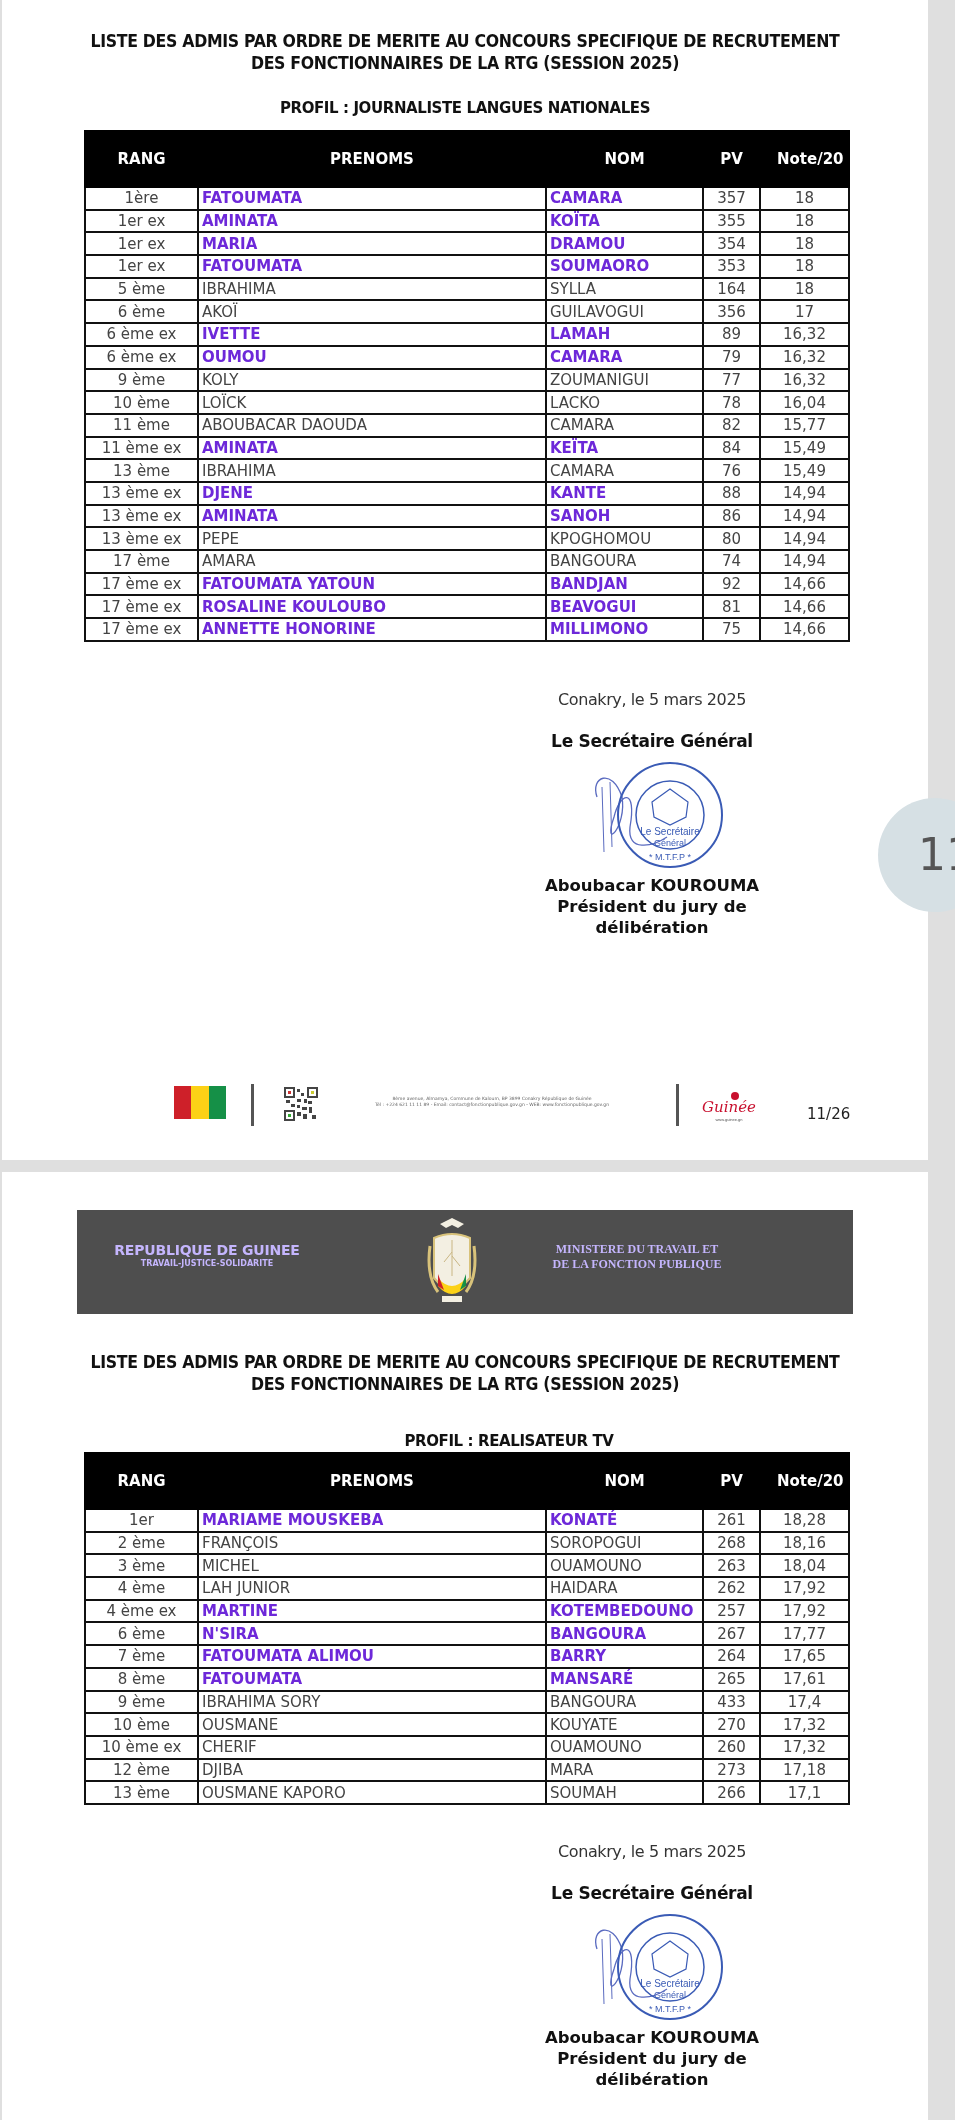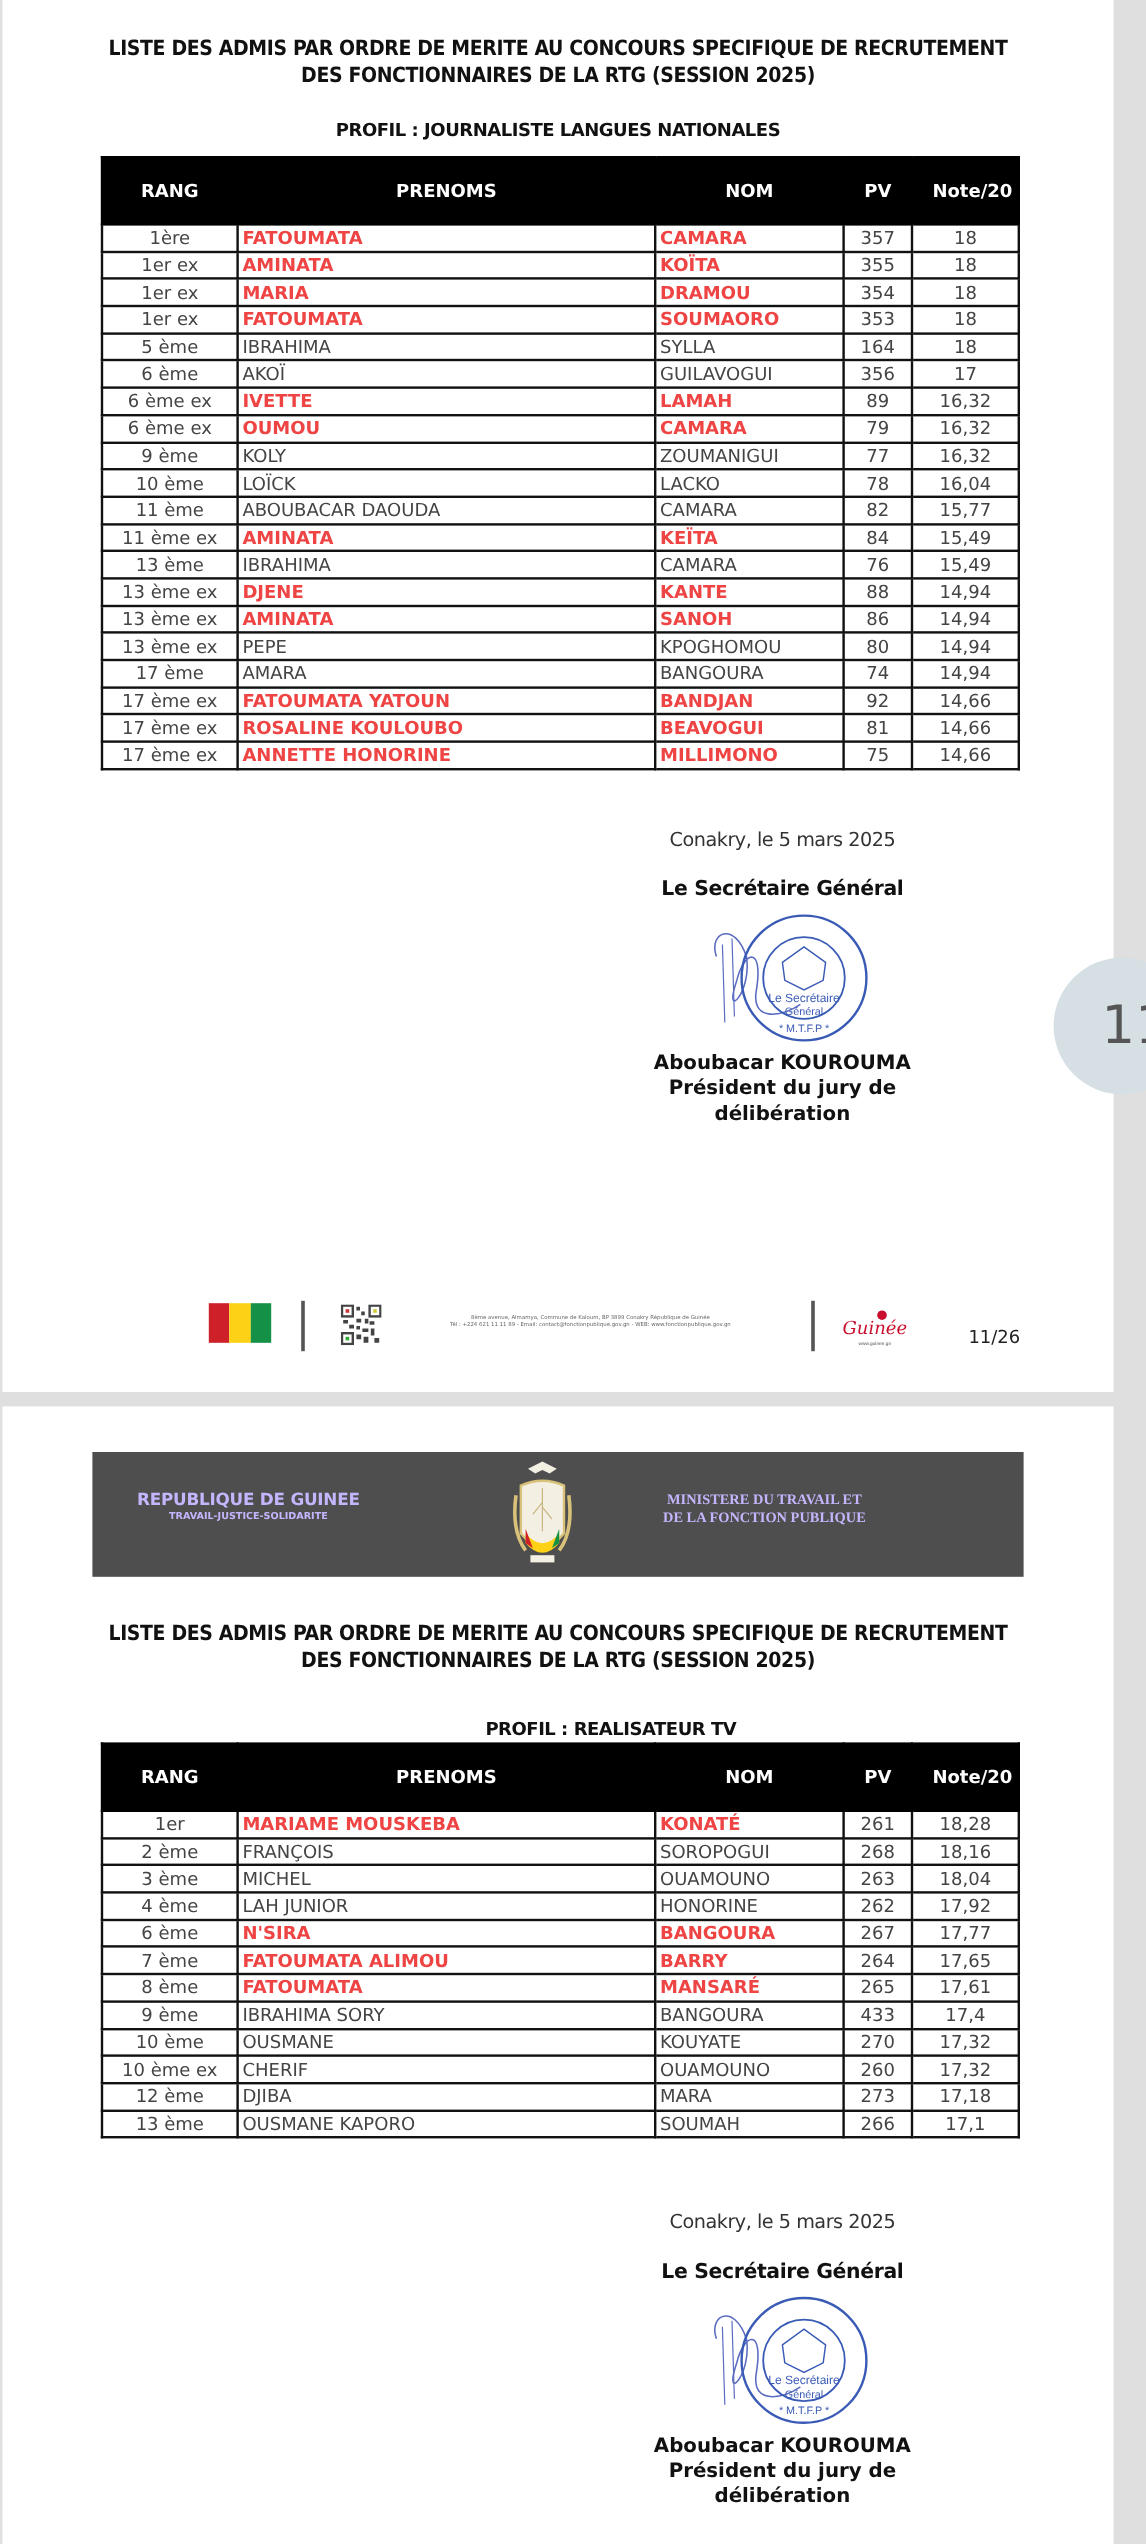--- a/index.html
+++ b/index.html
@@ -35,21 +35,21 @@
   }
   table.res th {
     background:#000; color:#fff; font-weight:bold; height:22px; padding:16px;
     font-size:15px; text-align:center; border:2px solid #000;
   }
   table.res td {
     border:2px solid #111; height:20.7px; padding:0 3px; line-height:20px;
     color:#444; font-weight:normal; white-space:nowrap; overflow:hidden;
   }
   table.res td.c { text-align:center; }
-  table.res tr.b td.n { color:#ef4444; font-weight:bold; }
+  table.res tr.b td.n { color:#6d28d9; font-weight:bold; }
   col.c1 { width:113px; } col.c2 { width:348px; } col.c3 { width:157px; }
   col.c4 { width:57px; } col.c5 { width:89px; }
 
   .sign {
     position:absolute; left:500px; width:300px; text-align:center;
   }
   .sign .date { font-size:16px; color:#333; letter-spacing:-0.4px; }
   .sign .title { font-size:17px; font-weight:bold; margin-top:22px; letter-spacing:-0.3px; }
   .sign .stamp { position:relative; height:118px; margin-top:6px; }
   .sign .name { font-size:16.5px; font-weight:bold; line-height:21px; }
@@ -373,22 +373,29 @@
         <tr>
           <td class="c">3 ème</td>
           <td class="n">MICHEL</td>
           <td class="n">OUAMOUNO</td>
           <td class="c">263</td>
           <td class="c">18,04</td>
         </tr>
         <tr>
           <td class="c">4 ème</td>
           <td class="n">LAH JUNIOR</td>
-          <td class="n">HONORINE</td>
+          <td class="n">HAIDARA</td>
           <td class="c">262</td>
+          <td class="c">17,92</td>
+        </tr>
+        <tr class="b">
+          <td class="c">4 ème ex</td>
+          <td class="n">MARTINE</td>
+          <td class="n">KOTEMBEDOUNO</td>
+          <td class="c">257</td>
           <td class="c">17,92</td>
         </tr>
         <tr class="b">
           <td class="c">6 ème</td>
           <td class="n">N'SIRA</td>
           <td class="n">BANGOURA</td>
           <td class="c">267</td>
           <td class="c">17,77</td>
         </tr>
         <tr class="b">

